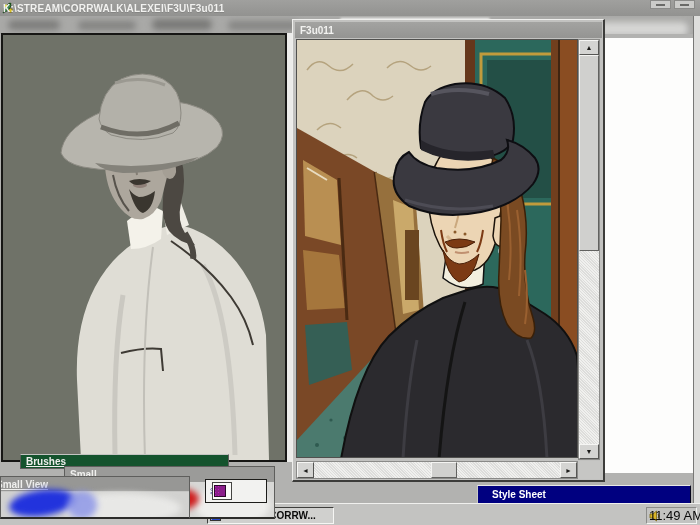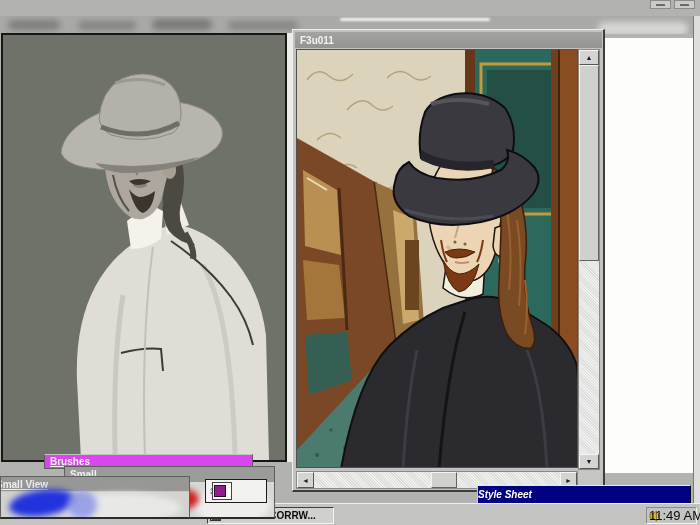--- a/index.html
+++ b/index.html
@@ -20,75 +20,86 @@
   .corner-btn{top:0;height:9px;width:21px;background:#cbcbc9;border:1px solid #8a8a88;z-index:3;}
   .corner-btn .dash{left:5px;top:3px;width:9px;height:2px;background:#6a6a68;}
   
   .white-win{left:601px;top:38px;width:93px;height:435px;background:#fdfdfc;border-left:2px solid #4c4c4a;z-index:3;}
   .right-edge{left:693px;top:16px;width:7px;height:487px;background:#dededc;border-left:1px solid #787876;z-index:3;}
   .gap-strip{left:285px;top:33px;width:8px;height:429px;background:#ececea;z-index:3;}
   
   .left-win{left:1px;top:33px;width:286px;height:429px;background:#6f7268;border:2px solid #161614;z-index:4;overflow:hidden;}
   .left-win svg{left:0;top:0;}
   
-  .f3u-win{left:292px;top:29px;width:313px;height:463px;background:#c2c2c0;z-index:5;
+  .f3u-win{left:292px;top:19px;width:313px;height:463px;background:#c2c2c0;z-index:5;
     border-top:1px solid #efefed;border-left:1px solid #efefed;border-right:2px solid #3c3c3a;border-bottom:2px solid #3c3c3a;}
   .f3u-titlebar{left:2px;top:2px;width:307px;height:16px;background:linear-gradient(#a3a3a1,#949492);display:flex;align-items:center;}
   .f3u-titlebar .ttl{position:static;margin-left:5px;}
   .f3u-content{left:3px;top:19px;width:282px;height:419px;border:1px solid #50504e;overflow:hidden;background:#dcd3bd;}
   .vscroll{left:285px;top:19px;width:22px;height:421px;background:repeating-linear-gradient(45deg,#f0f0ee 0 1px,#dddddb 1px 2px);border:1px solid #8a8a88;}
   .hscroll{left:3px;top:441px;width:282px;height:18px;background:repeating-linear-gradient(45deg,#f0f0ee 0 1px,#dddddb 1px 2px);border:1px solid #8a8a88;}
   .scorner{left:285px;top:441px;width:22px;height:18px;background:#c6c6c4;}
   .sbtn{background:#d4d4d2;border-top:1px solid #f6f6f4;border-left:1px solid #f6f6f4;
     border-right:1px solid #565654;border-bottom:1px solid #565654;
     display:flex;align-items:center;justify-content:center;font-size:7px;color:#1c1c1a;line-height:1;}
   .sthumb{background:#d0d0ce;border-top:1px solid #f4f4f2;border-left:1px solid #f4f4f2;
     border-right:1px solid #626260;border-bottom:1px solid #626260;}
   
   .aleif-bar{left:345px;top:486px;width:129px;height:17px;background:#8f8f8d;border:1px solid #5c5c5a;
     border-top-color:#cfcfcd;display:flex;align-items:center;z-index:6;}
   .aleif-bar .ttl{position:static;margin-left:6px;color:#d8d8d6;font-weight:normal;}
   .style-bar{left:477px;top:485px;width:214px;height:19px;background:#000080;border:1px solid #04041a;
     border-top:1px solid #e8e8e6;border-left:1px solid #c9c9c7;display:flex;align-items:center;z-index:7;}
-  .style-bar .ttl{position:static;margin-left:0;color:#ffffff;font-style:italic;}
+  .style-bar .ttl{position:static;margin-left:14px;color:#ffffff;}
   
   .taskbar{left:0;top:503px;width:700px;height:22px;background:#c3c3c1;border-top:1px solid #f0f0ee;z-index:8;}
   .task-btn{left:207px;top:3px;width:127px;height:17px;background:#d0d0ce;
     border-top:1px solid #3e3e3c;border-left:1px solid #3e3e3c;border-right:1px solid #f6f6f4;border-bottom:1px solid #f6f6f4;
     display:flex;align-items:center;overflow:hidden;}
   .task-btn span{position:static;margin-left:3px;font-size:10px;font-weight:bold;color:#0a0a0a;white-space:nowrap;}
   .task-btn svg{position:static;margin-left:2px;flex:0 0 auto;}
   .tray{left:646px;top:3px;width:51px;height:17px;background:#c3c3c1;
     border-top:1px solid #8c8c8a;border-left:1px solid #8c8c8a;border-right:1px solid #f4f4f2;border-bottom:1px solid #f4f4f2;
     display:flex;align-items:center;}
   .tray svg{position:static;margin-left:2px;flex:0 0 auto;}
   .tray .clk{position:static;margin-left:2px;font-size:13px;color:#0a0a0a;white-space:nowrap;}
   
   .pal-title{height:15px;display:flex;align-items:center;overflow:hidden;}
   .pal-title span{position:static;margin-left:5px;font-size:10px;color:#efefed;font-weight:bold;white-space:nowrap;}
   .u{text-decoration:underline;}
-  .brushes{left:20px;top:454px;width:209px;height:15px;background:#d946ef;border:1px solid #5e5e5c;border-top-color:#c4c4c2;z-index:9;margin-left:24px;}
+  .brushes{left:20px;top:454px;width:209px;height:15px;background:#14532d;border:1px solid #5e5e5c;border-top-color:#c4c4c2;z-index:9;}
   .tools{left:64px;top:466px;width:211px;height:53px;background:#d8d8d6;border:1px solid #5e5e5c;border-bottom:2px solid #2c2c2a;z-index:10;overflow:hidden;}
   .tools .tbar{left:0;top:0;width:100%;height:15px;background:#9b9b99;}
   .smallview{left:0;top:476px;width:190px;height:43px;background:#d2d2d0;border:1px solid #5e5e5c;border-bottom:2px solid #2c2c2a;z-index:11;overflow:hidden;}
   .smallview .tbar{left:0;top:0;width:100%;height:15px;background:#979795;border-bottom:1px solid #c6c6c4;}
   .smallview .tbar span{margin-left:-5px;}
   .blob{border-radius:50%;filter:blur(3px);}
   .cutpanel{left:205px;top:479px;width:62px;height:24px;background:#f2f2f0;border:1px solid #1c1c1a;z-index:13;display:flex;align-items:center;}
   .scissors{position:static;margin-left:4px;font-size:13px;color:#23238e;line-height:1;}
   .swatch-btn{position:static;margin-left:6px;width:20px;height:18px;background:#fbfbf9;border:1px solid #444442;display:flex;align-items:center;}
   .swatch{position:static;margin-left:1px;width:12px;height:12px;border:1px solid #2a0a2a;}
   .dots{position:static;margin-left:1px;width:5px;height:12px;
     background-image:radial-gradient(circle,#c01ac0 35%,transparent 40%);background-size:3px 3px;}
 </style>
 </head>
 <body>
 
 <div id="screen">
 
+  <div class="main-titlebar">
+    <svg class="tb-ico" viewBox="0 0 12 12">
+      <path d="M2 10 Q1 6 4 4 Q7 2 9 1 Q8 5 6 7 Q4 9 2 10Z" fill="#4a9a32" stroke="#1e5a14" stroke-width="0.8"></path>
+      <circle cx="8.5" cy="8.5" r="2" fill="#d8c020" stroke="#7a6410" stroke-width="0.8"></circle>
+    </svg>
+    <svg class="tb-ico" viewBox="0 0 12 12">
+      <path d="M1 11 L4 5 Q5 2 8 1 Q10 3 8 6 Q6 9 1 11Z" fill="#3a8a4a" stroke="#143a10" stroke-width="0.8"></path>
+      <circle cx="4" cy="4" r="1.4" fill="#e8e040"></circle>
+    </svg>
+    <span class="bar-text ttl">K:\STREAM\CORRWALK\ALEXEI\F3U\F3u011</span>
+  </div>
 
   <div class="blurband">
     <div class="blob" style="left:8px;top:4px;width:52px;height:10px;background:#7e7e7c;"></div>
     <div class="blob" style="left:78px;top:5px;width:58px;height:9px;background:#838381;"></div>
     <div class="blob" style="left:152px;top:3px;width:60px;height:11px;background:#7a7a78;"></div>
     <div class="blob" style="left:228px;top:5px;width:70px;height:9px;background:#858583;"></div>
     <div class="blob" style="left:340px;top:2px;width:150px;height:3px;background:#f2f2f0;filter:blur(1px);"></div>
     <div class="blob" style="left:598px;top:6px;width:90px;height:14px;background:#d6d6d4;"></div>
   </div>
 

